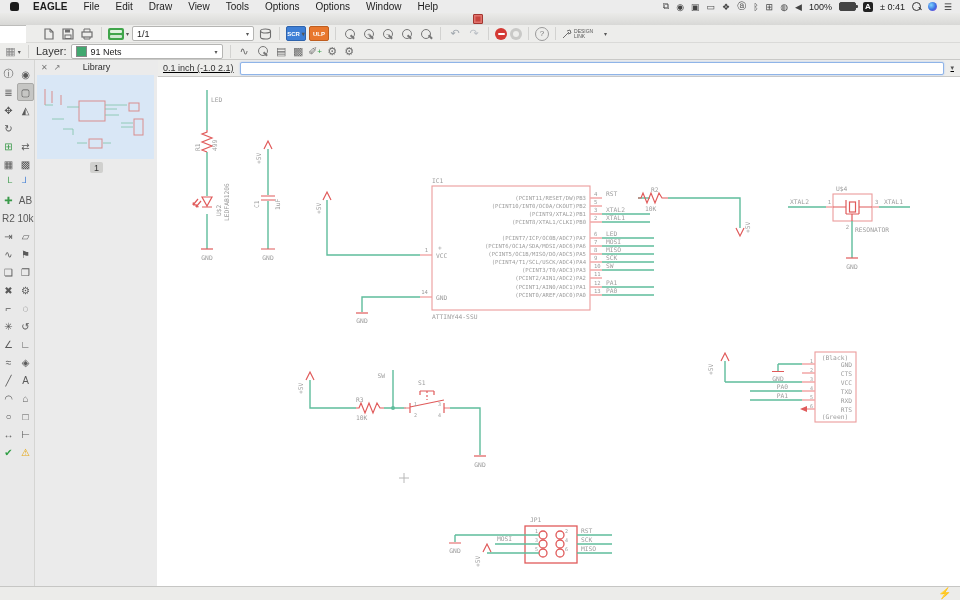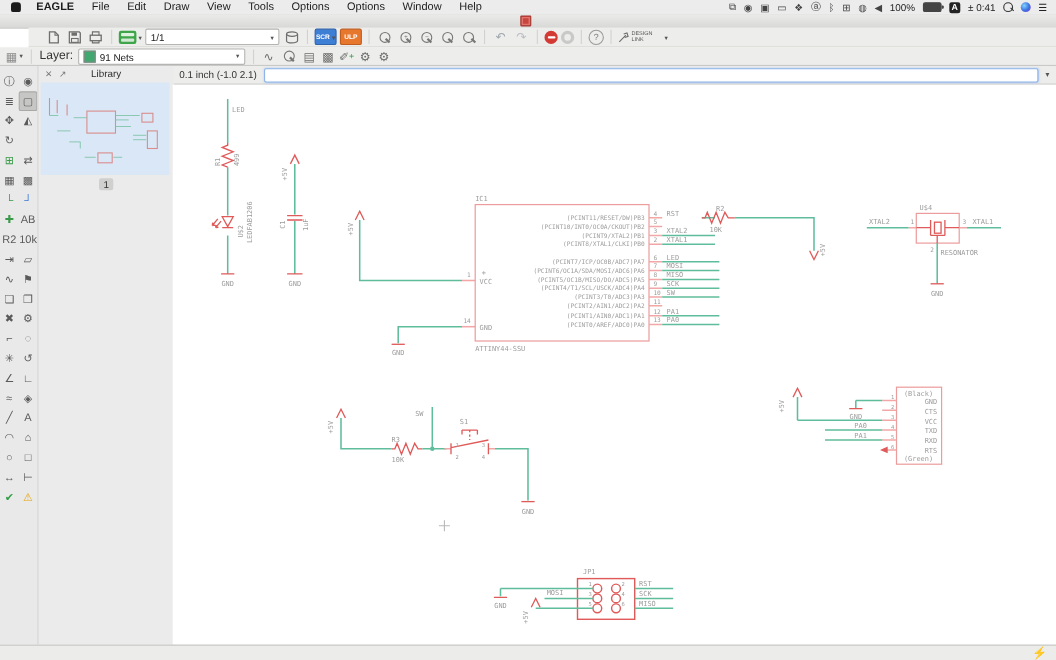--- a/index.html
+++ b/index.html
@@ -55,21 +55,21 @@
   .circ.go{background:#C9C9C7;}
   .circ.go:before{content:"";width:6px;height:6px;border-radius:50%;background:#EDEDEB;}
   .circ.help{border:1px solid #9A9A9A;color:#777;font-size:8px;}
   .dlink{display:flex;align-items:center;gap:2px;color:#6E6E6E;}
   .dlink .txt{font-size:5px;line-height:5px;color:#555;width:26px;}
   .swatch{width:9px;height:9px;border:1px solid #888;margin-right:4px;}
   .gridicon{font-size:11px;color:#8A8A8A;}
   .icon12{width:13px;height:13px;color:#6E6E6E;display:flex;align-items:center;justify-content:center;font-size:11px;}
   
   #coordbar{position:absolute;left:157px;top:60px;width:803px;height:17px;background:#EDEDEB;
-            border-bottom:1px solid #C9C9C7;display:flex;align-items:center;box-sizing:border-box;padding:0 6px;gap:6px;}
+            border-bottom:1px solid #C9C9C7;display:flex;align-items:center;box-sizing:border-box;padding:0 6px;gap:6px;text-decoration:underline;}
   #coords{font-size:9px;color:#333;white-space:nowrap;}
   #cmdinput{flex:1;height:11px;background:#fff;border:1px solid #8FB4E8;border-radius:2px;
             box-shadow:0 0 2px #A9C6F0;font-size:9px;padding:0 3px;color:#222;}
   #cmdcaret{font-size:7px;color:#555;}
   
   #leftpanel{position:absolute;left:0;top:60px;width:157px;height:526px;background:#E9E9E9;box-sizing:border-box;
              border-right:1px solid #C4C4C2;}
   #palette{position:absolute;left:0;top:5px;width:34px;display:grid;grid-template-columns:17px 17px;}
   .pal-cell{height:18px;display:flex;align-items:center;justify-content:center;font-size:10px;color:#5A5A5A;}
   .pal-cell.active{background:#C6C6C4;border:1px solid #A9A9A7;box-sizing:border-box;border-radius:2px;}

